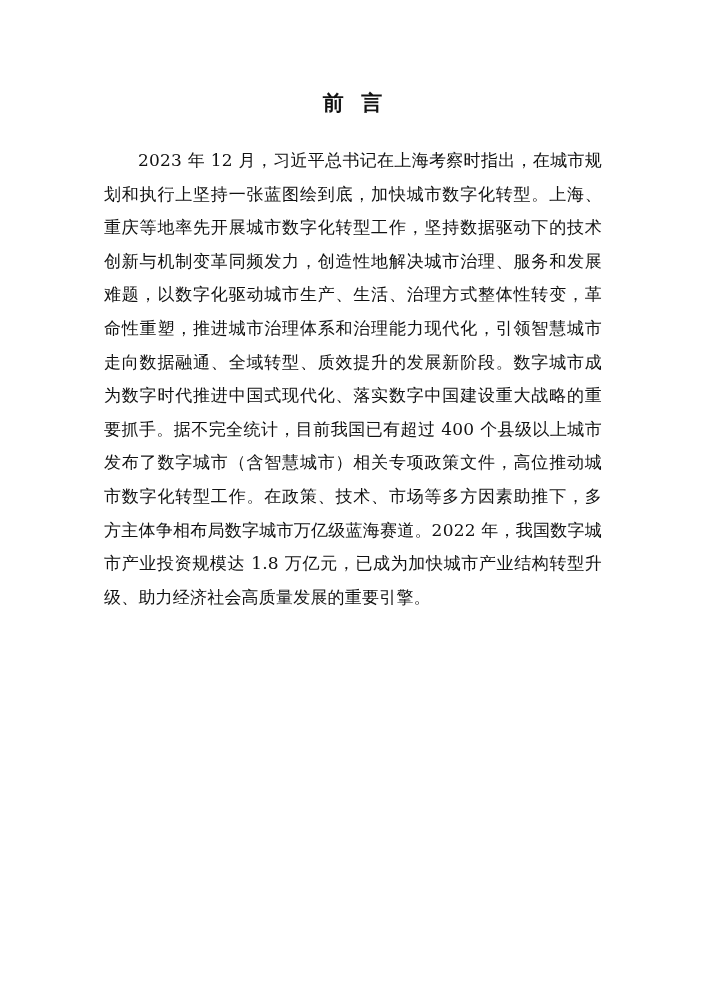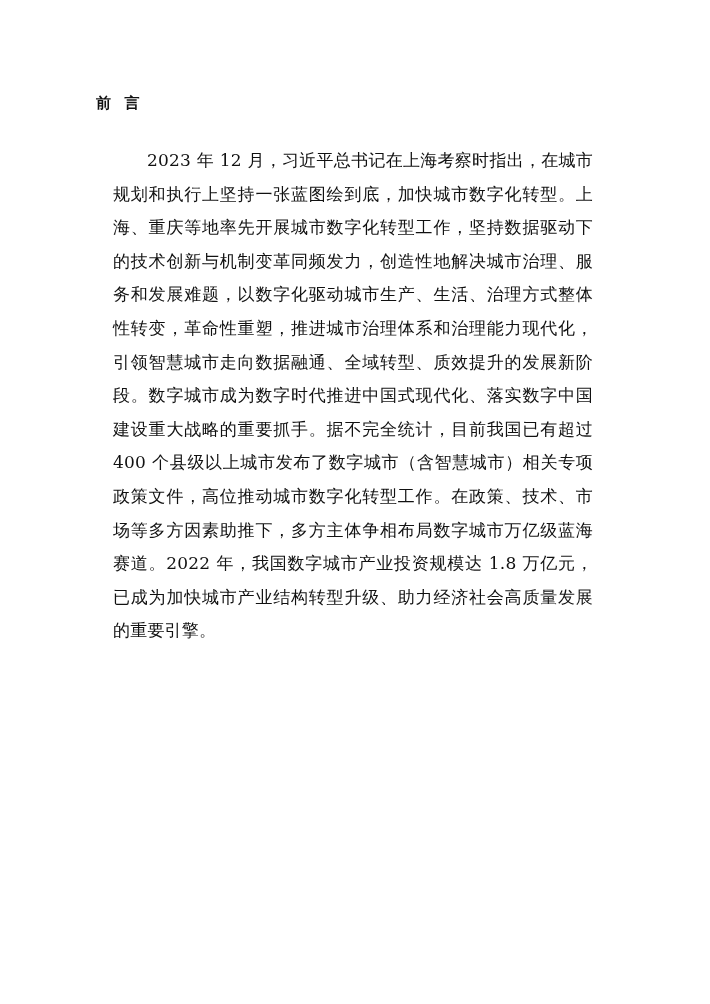--- a/index.html
+++ b/index.html
@@ -16,28 +16,29 @@
     box-sizing: border-box;
     width: 710px;
     height: 1004px;
     background: #ffffff;
     padding: 90px 100px 0 96px;
   }
   .title {
     margin: 0 0 28px 0;
     font-family: "DejaVu Sans", "Liberation Sans", sans-serif;
     font-weight: 700;
-    font-size: 15px;
+    font-size: 21px;
     line-height: 26px;
+    text-align: center;
     color: #111111;
     letter-spacing: 1px;
     white-space: pre;
   }
   .body-para {
-    margin: 17px;
+    margin: 8px;
     font-family: "DejaVu Serif", "Liberation Serif", serif;
     font-size: 17px;
     line-height: 33.6px;
     letter-spacing: 0.2px;
     text-align: justify;
     text-justify: inter-character;
     text-indent: 2em;
     color: #111111;
   }
 </style>

